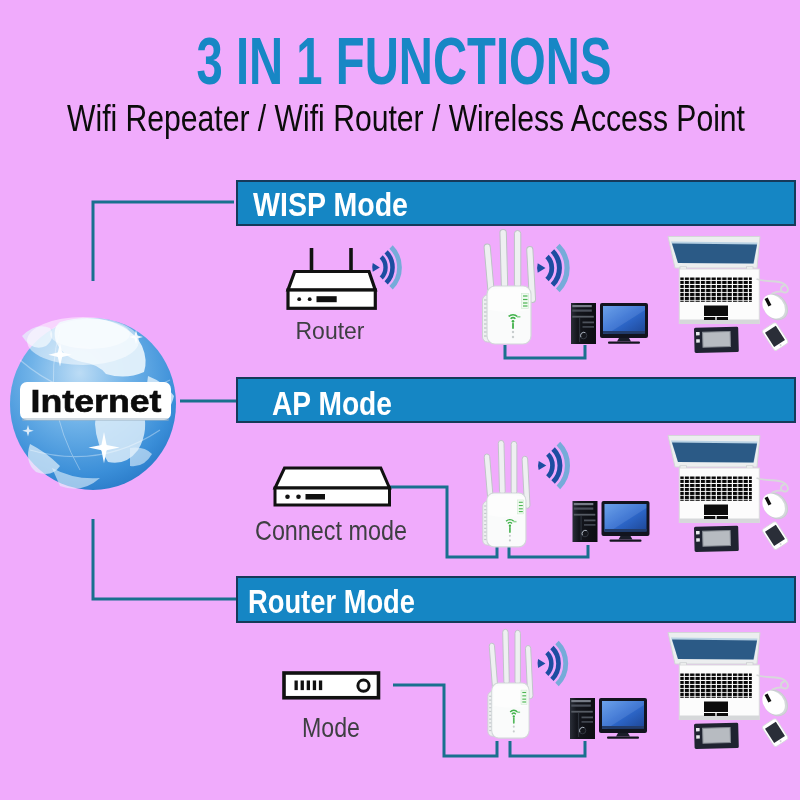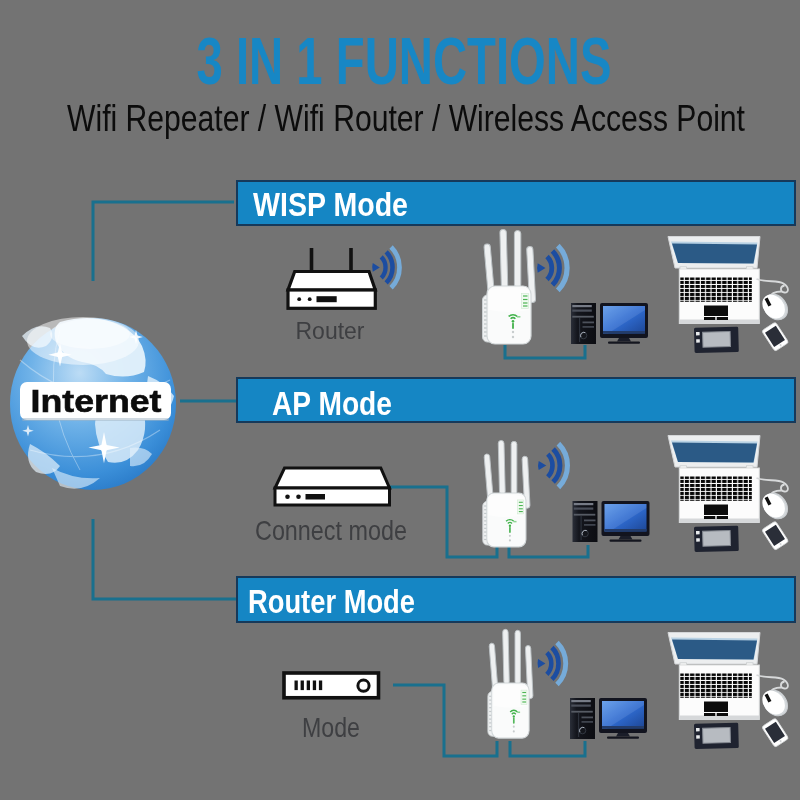--- a/index.html
+++ b/index.html
@@ -1,16 +1,16 @@
 <!DOCTYPE html>
 <html><head>
 <meta charset="utf-8">
 <style>
   html,body{margin:0;padding:0;background:#ffffff;}
-  #stage{position:relative;width:800px;height:800px;background:#737373;overflow:hidden;
+  #stage{position:relative;width:800px;height:800px;background:#f0abfc;overflow:hidden;
          font-family:"Liberation Sans",sans-serif;}
   svg{display:block;}
 </style>
 </head>
 <body>
 <div id="stage">
 <svg width="800" height="800" viewBox="0 0 800 800">
 <defs>
   <radialGradient id="globeG" cx="0.42" cy="0.32" r="0.85">
     <stop offset="0" stop-color="#bcdcf5"></stop>

